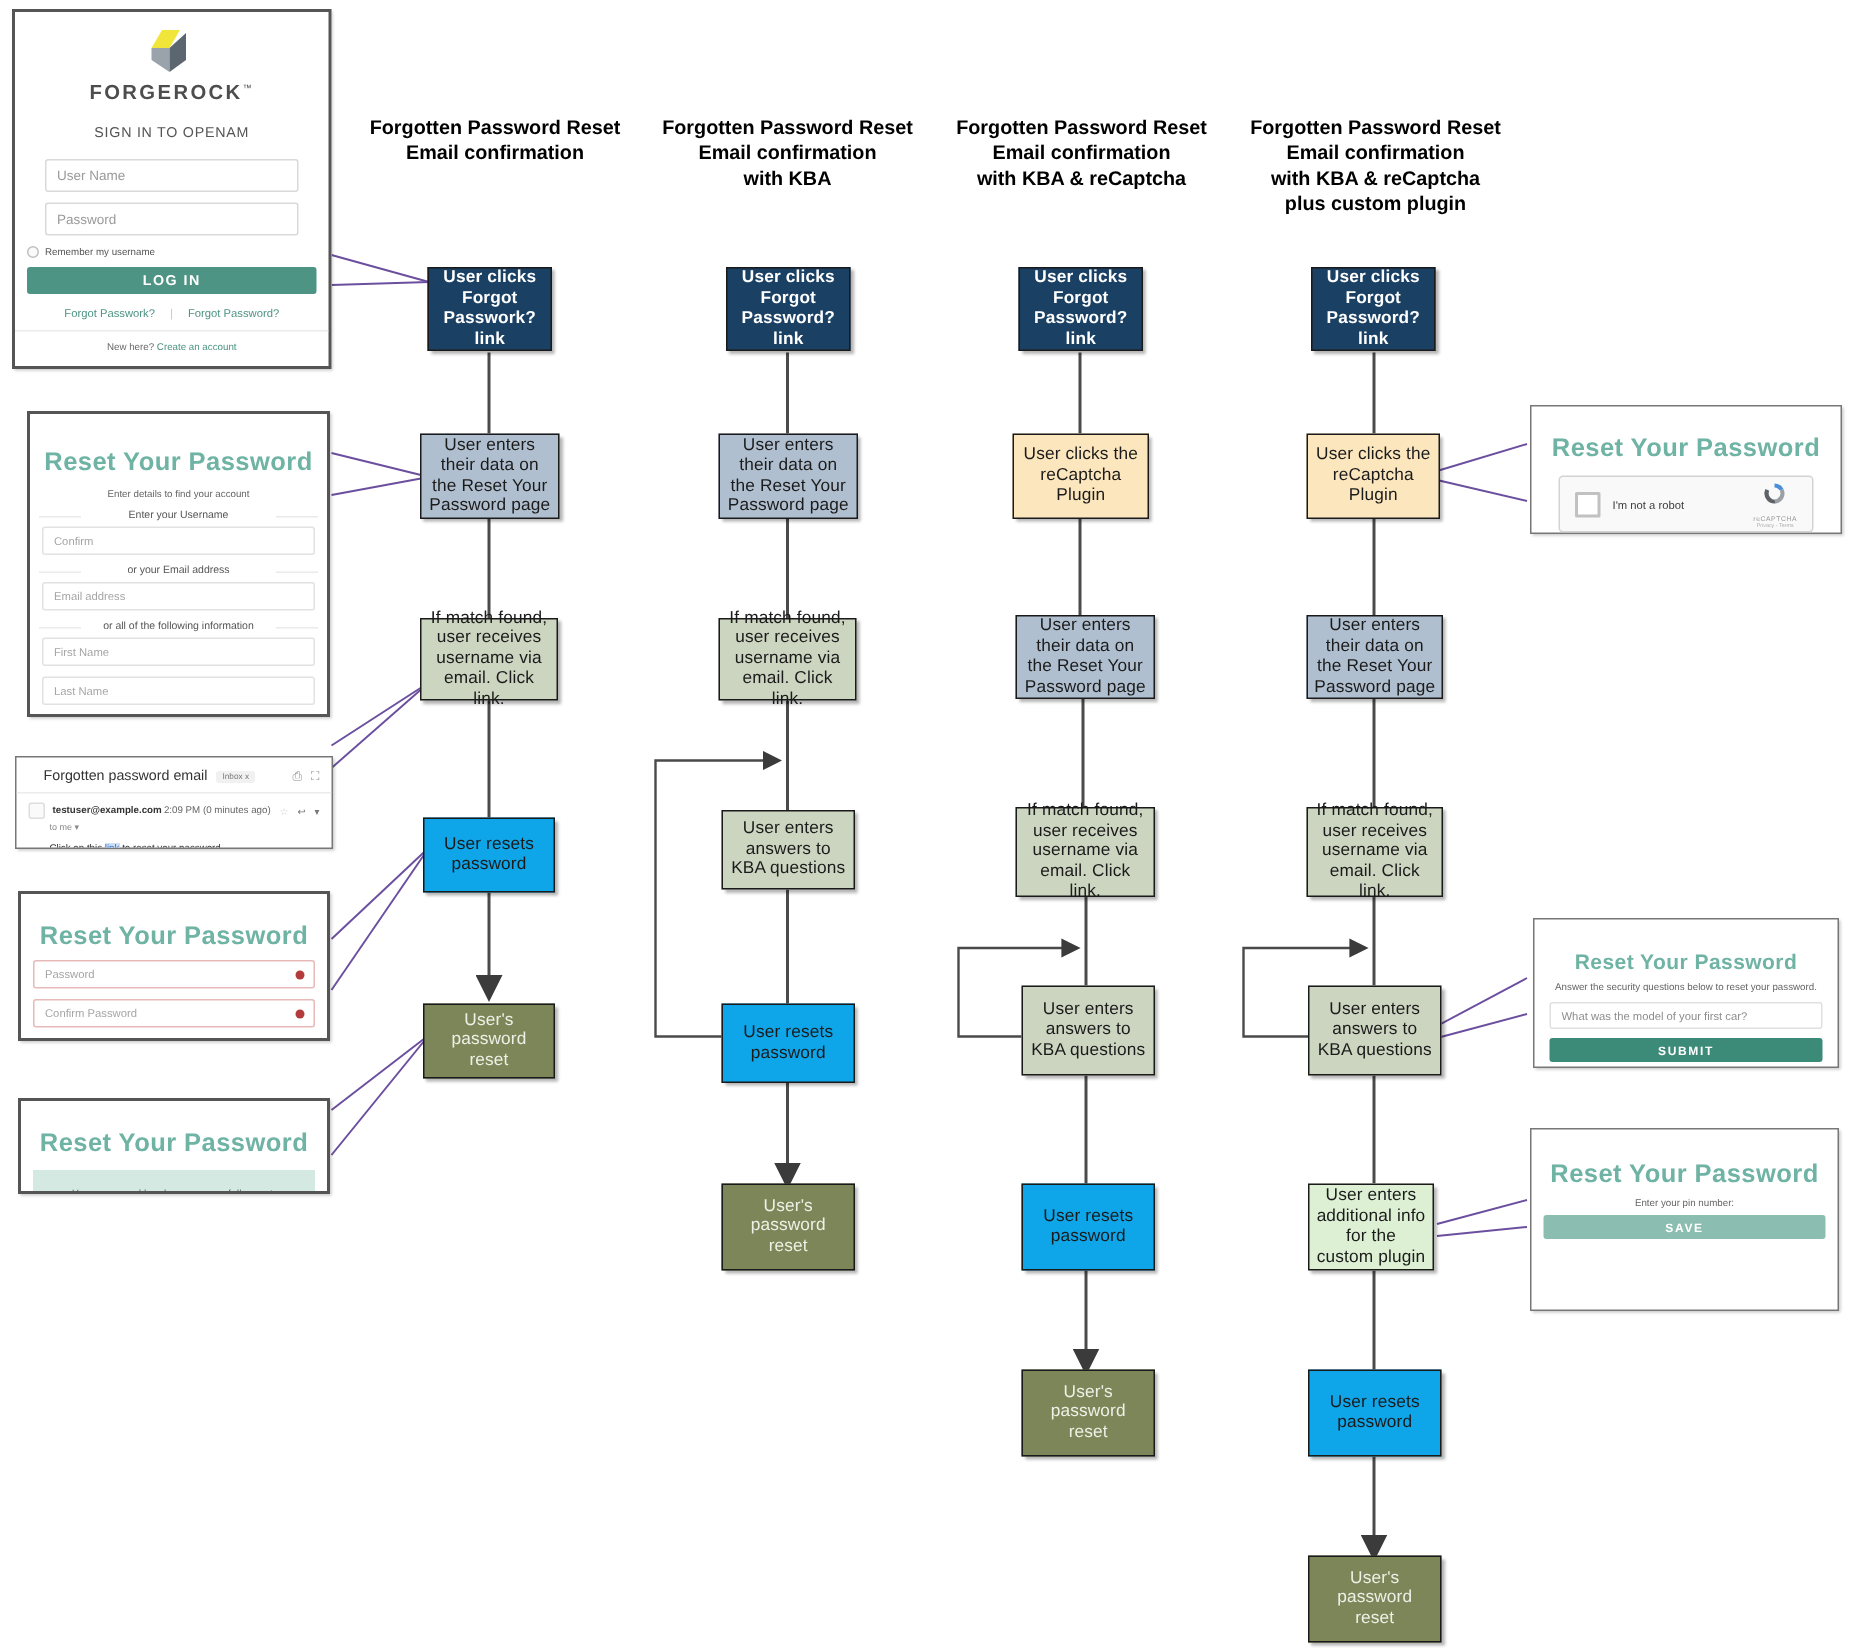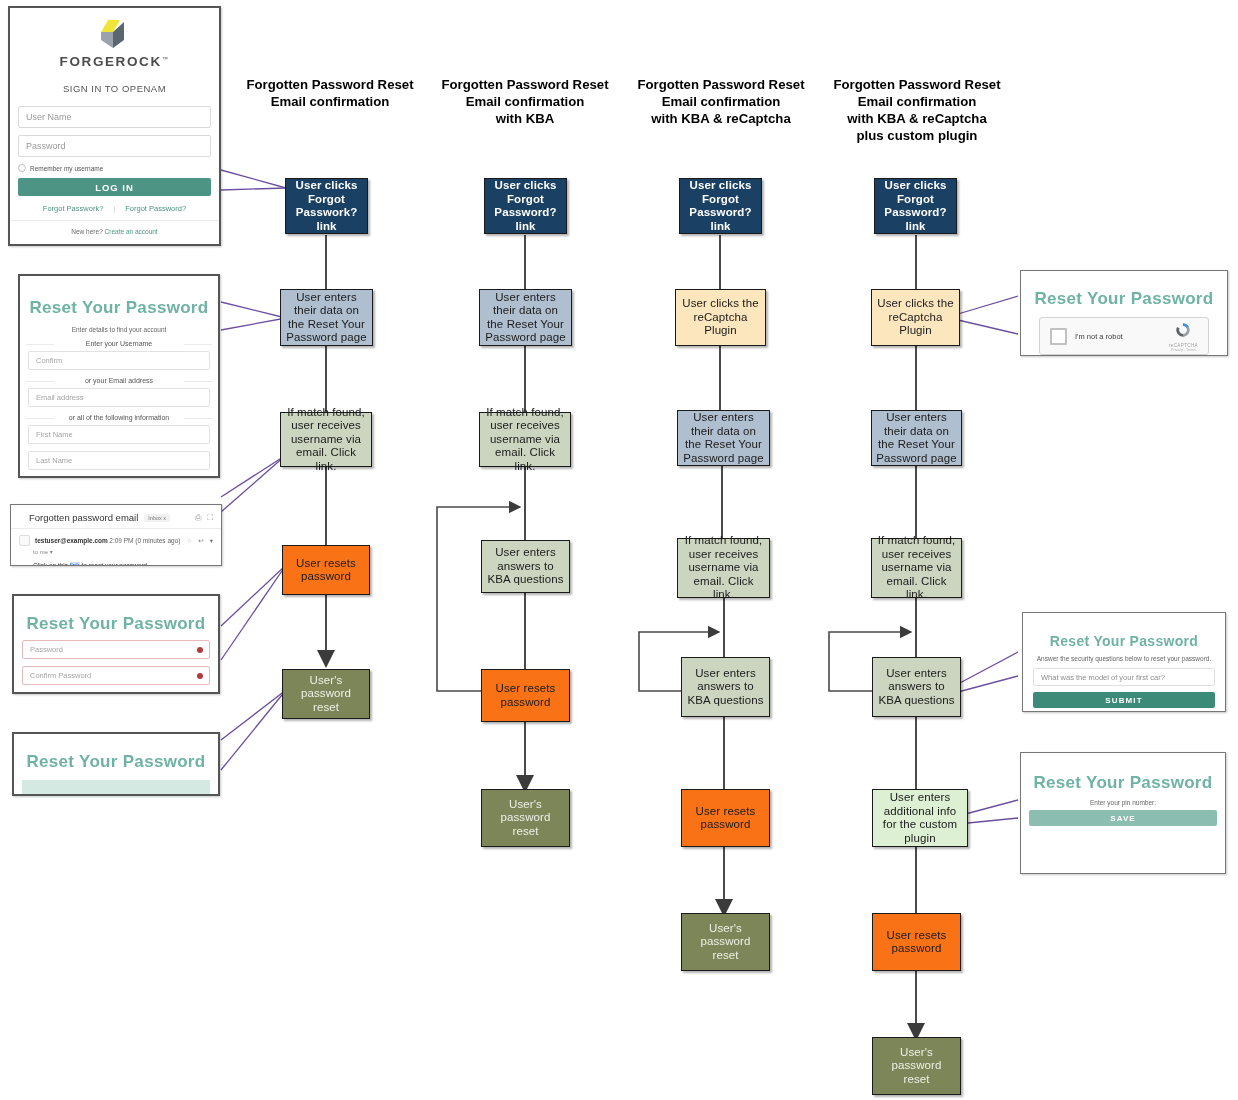--- a/index.html
+++ b/index.html
@@ -11,41 +11,41 @@
   #wires{position:absolute;left:0;top:0;width:1238px;height:1100px;pointer-events:none;}
 
   
   .node{position:absolute;box-sizing:border-box;border:1px solid #1a1a1a;
         box-shadow:2px 2px 2px rgba(0,0,0,.30);
         display:flex;align-items:center;justify-content:center;text-align:center;
         font-size:11.5px;line-height:13.5px;letter-spacing:.1px;padding:2px 4px;}
   .n-navy  {background:#1a4064;color:#ffffff;font-weight:bold;}
   .n-steel {background:#b0bfcf;color:#1b1b1b;}
   .n-sage  {background:#ccd5c0;color:#1b1b1b;}
-  .n-blue  {background:#f97316;color:#1b1b1b;}
+  .n-blue  {background:#0ea5e9;color:#1b1b1b;}
   .n-olive {background:#7d8659;color:#eef0e6;}
   .n-cream {background:#fbe6bd;color:#1b1b1b;}
   .n-mint  {background:#ddf0d4;color:#1b1b1b;}
 
   
   .col-head{position:absolute;text-align:center;font-weight:bold;font-size:13.2px;
             line-height:17px;color:#000;}
 
   
   .shot{position:absolute;box-sizing:border-box;background:#fff;
         border:1px solid #777;box-shadow:1px 1px 2px rgba(0,0,0,.22);overflow:hidden;}
   .shot.thick{border:2px solid #555;}
 
   
   .fr-logo{display:block;margin:10px auto 2px;width:48px;height:34px;}
   .fr-word{text-align:center;font-size:13.5px;font-weight:bold;letter-spacing:1.6px;
            color:#4d4d4d;}
   .fr-word sup{font-size:6px;vertical-align:super;font-weight:normal;}
   .fr-sub{text-align:center;font-size:9.5px;color:#555;margin:14px 0 12px;letter-spacing:.5px;}
-  .fr-field{height:20px;margin:0 8px 7px;border:1px solid #d9d9d9;border-radius:2px;
+  .fr-field{height:20px;margin:0 20px 7px;border:1px solid #d9d9d9;border-radius:2px;
             display:flex;align-items:center;padding-left:7px;font-size:9px;color:#9a9a9a;}
   .fr-remember{display:flex;align-items:center;margin:0 8px 6px;font-size:6.5px;color:#555;}
   .fr-cb{width:6px;height:6px;border:1px solid #c0c0c0;border-radius:50%;margin-right:4px;
          background:#fafafa;}
   .fr-login{height:18px;margin:0 8px 8px;background:#4e9484;color:#fff;border-radius:2px;
             display:flex;align-items:center;justify-content:center;font-size:9.5px;
             letter-spacing:1px;font-weight:bold;}
   .fr-links{display:flex;align-items:center;justify-content:center;gap:10px;
             font-size:7.5px;color:#4e9484;padding-bottom:7px;}
   .fr-links .sep{color:#c8c8c8;}
@@ -221,21 +221,21 @@
   <div class="node n-sage" style="left:677px;top:538px;width:93px;height:60px;">If match found, user receives username via email. Click link.</div>
   <div class="node n-sage" style="left:681px;top:657px;width:89px;height:60px;">User enters answers to KBA questions</div>
   <div class="node n-blue" style="left:681px;top:789px;width:89px;height:58px;">User resets password</div>
   <div class="node n-olive" style="left:681px;top:913px;width:89px;height:58px;">User's password reset</div>
 
   <div class="node n-navy" style="left:874px;top:178px;width:83px;height:56px;">User clicks Forgot Password? link</div>
   <div class="node n-cream" style="left:871px;top:289px;width:89px;height:57px;">User clicks the reCaptcha Plugin</div>
   <div class="node n-steel" style="left:871px;top:410px;width:91px;height:56px;">User enters their data on the Reset Your Password page</div>
   <div class="node n-sage" style="left:871px;top:538px;width:91px;height:60px;">If match found, user receives username via email. Click link.</div>
   <div class="node n-sage" style="left:872px;top:657px;width:89px;height:60px;">User enters answers to KBA questions</div>
-  <div class="node n-mint" style="left:872px;top:789px;width:96px;height:58px;">User enters additional info for the custom plugin</div>
+  <div class="node n-mint" style="left:872px;top:789px;width:84px;height:58px;">User enters additional info for the custom plugin</div>
   <div class="node n-blue" style="left:872px;top:913px;width:89px;height:58px;">User resets password</div>
   <div class="node n-olive" style="left:872px;top:1037px;width:89px;height:58px;">User's password reset</div>
 
   <div class="shot thick" style="left:8px;top:6px;width:213px;height:240px;">
     <svg class="fr-logo" viewBox="0 0 48 34">
       <path d="M17 2 L29 2 L22 14 L10 14 Z" fill="#f2e53a"></path>
       <path d="M10 14 L22 14 L22 30 L10 22 Z" fill="#9aa3ab"></path>
       <path d="M22 14 L33 4 L33 22 L22 30 Z" fill="#5c6670"></path>
     </svg>
     <div class="fr-word">

